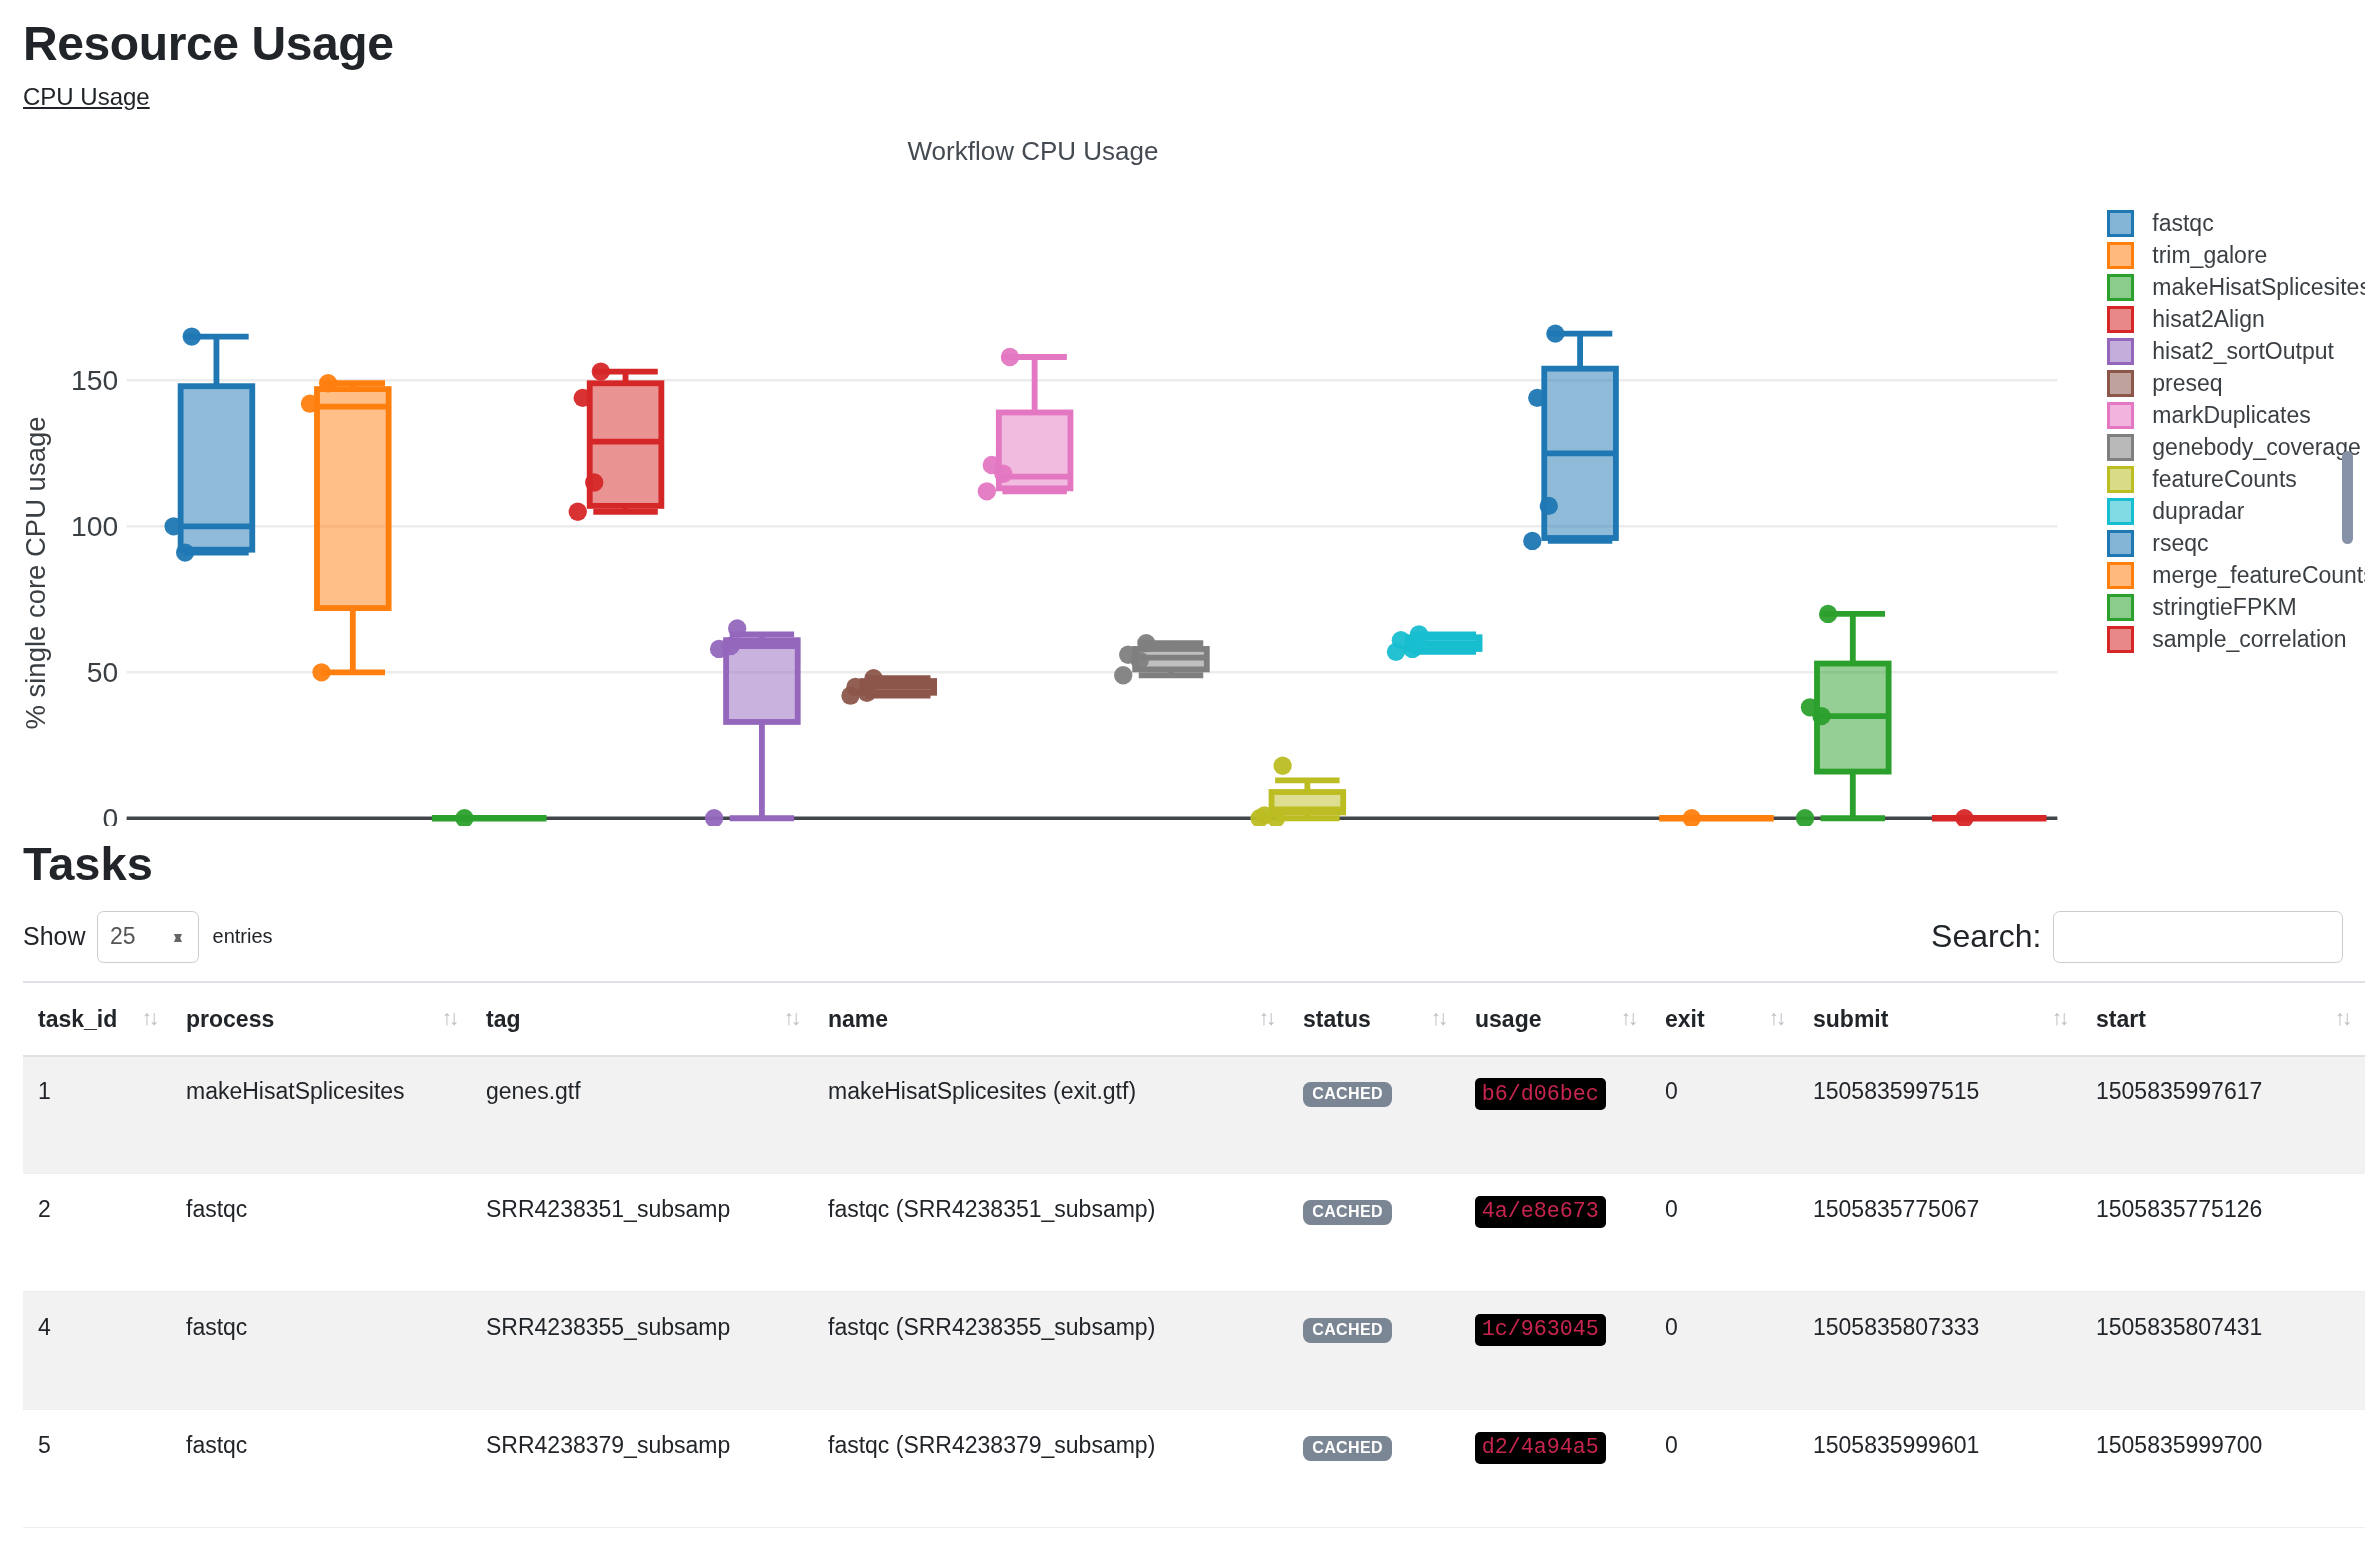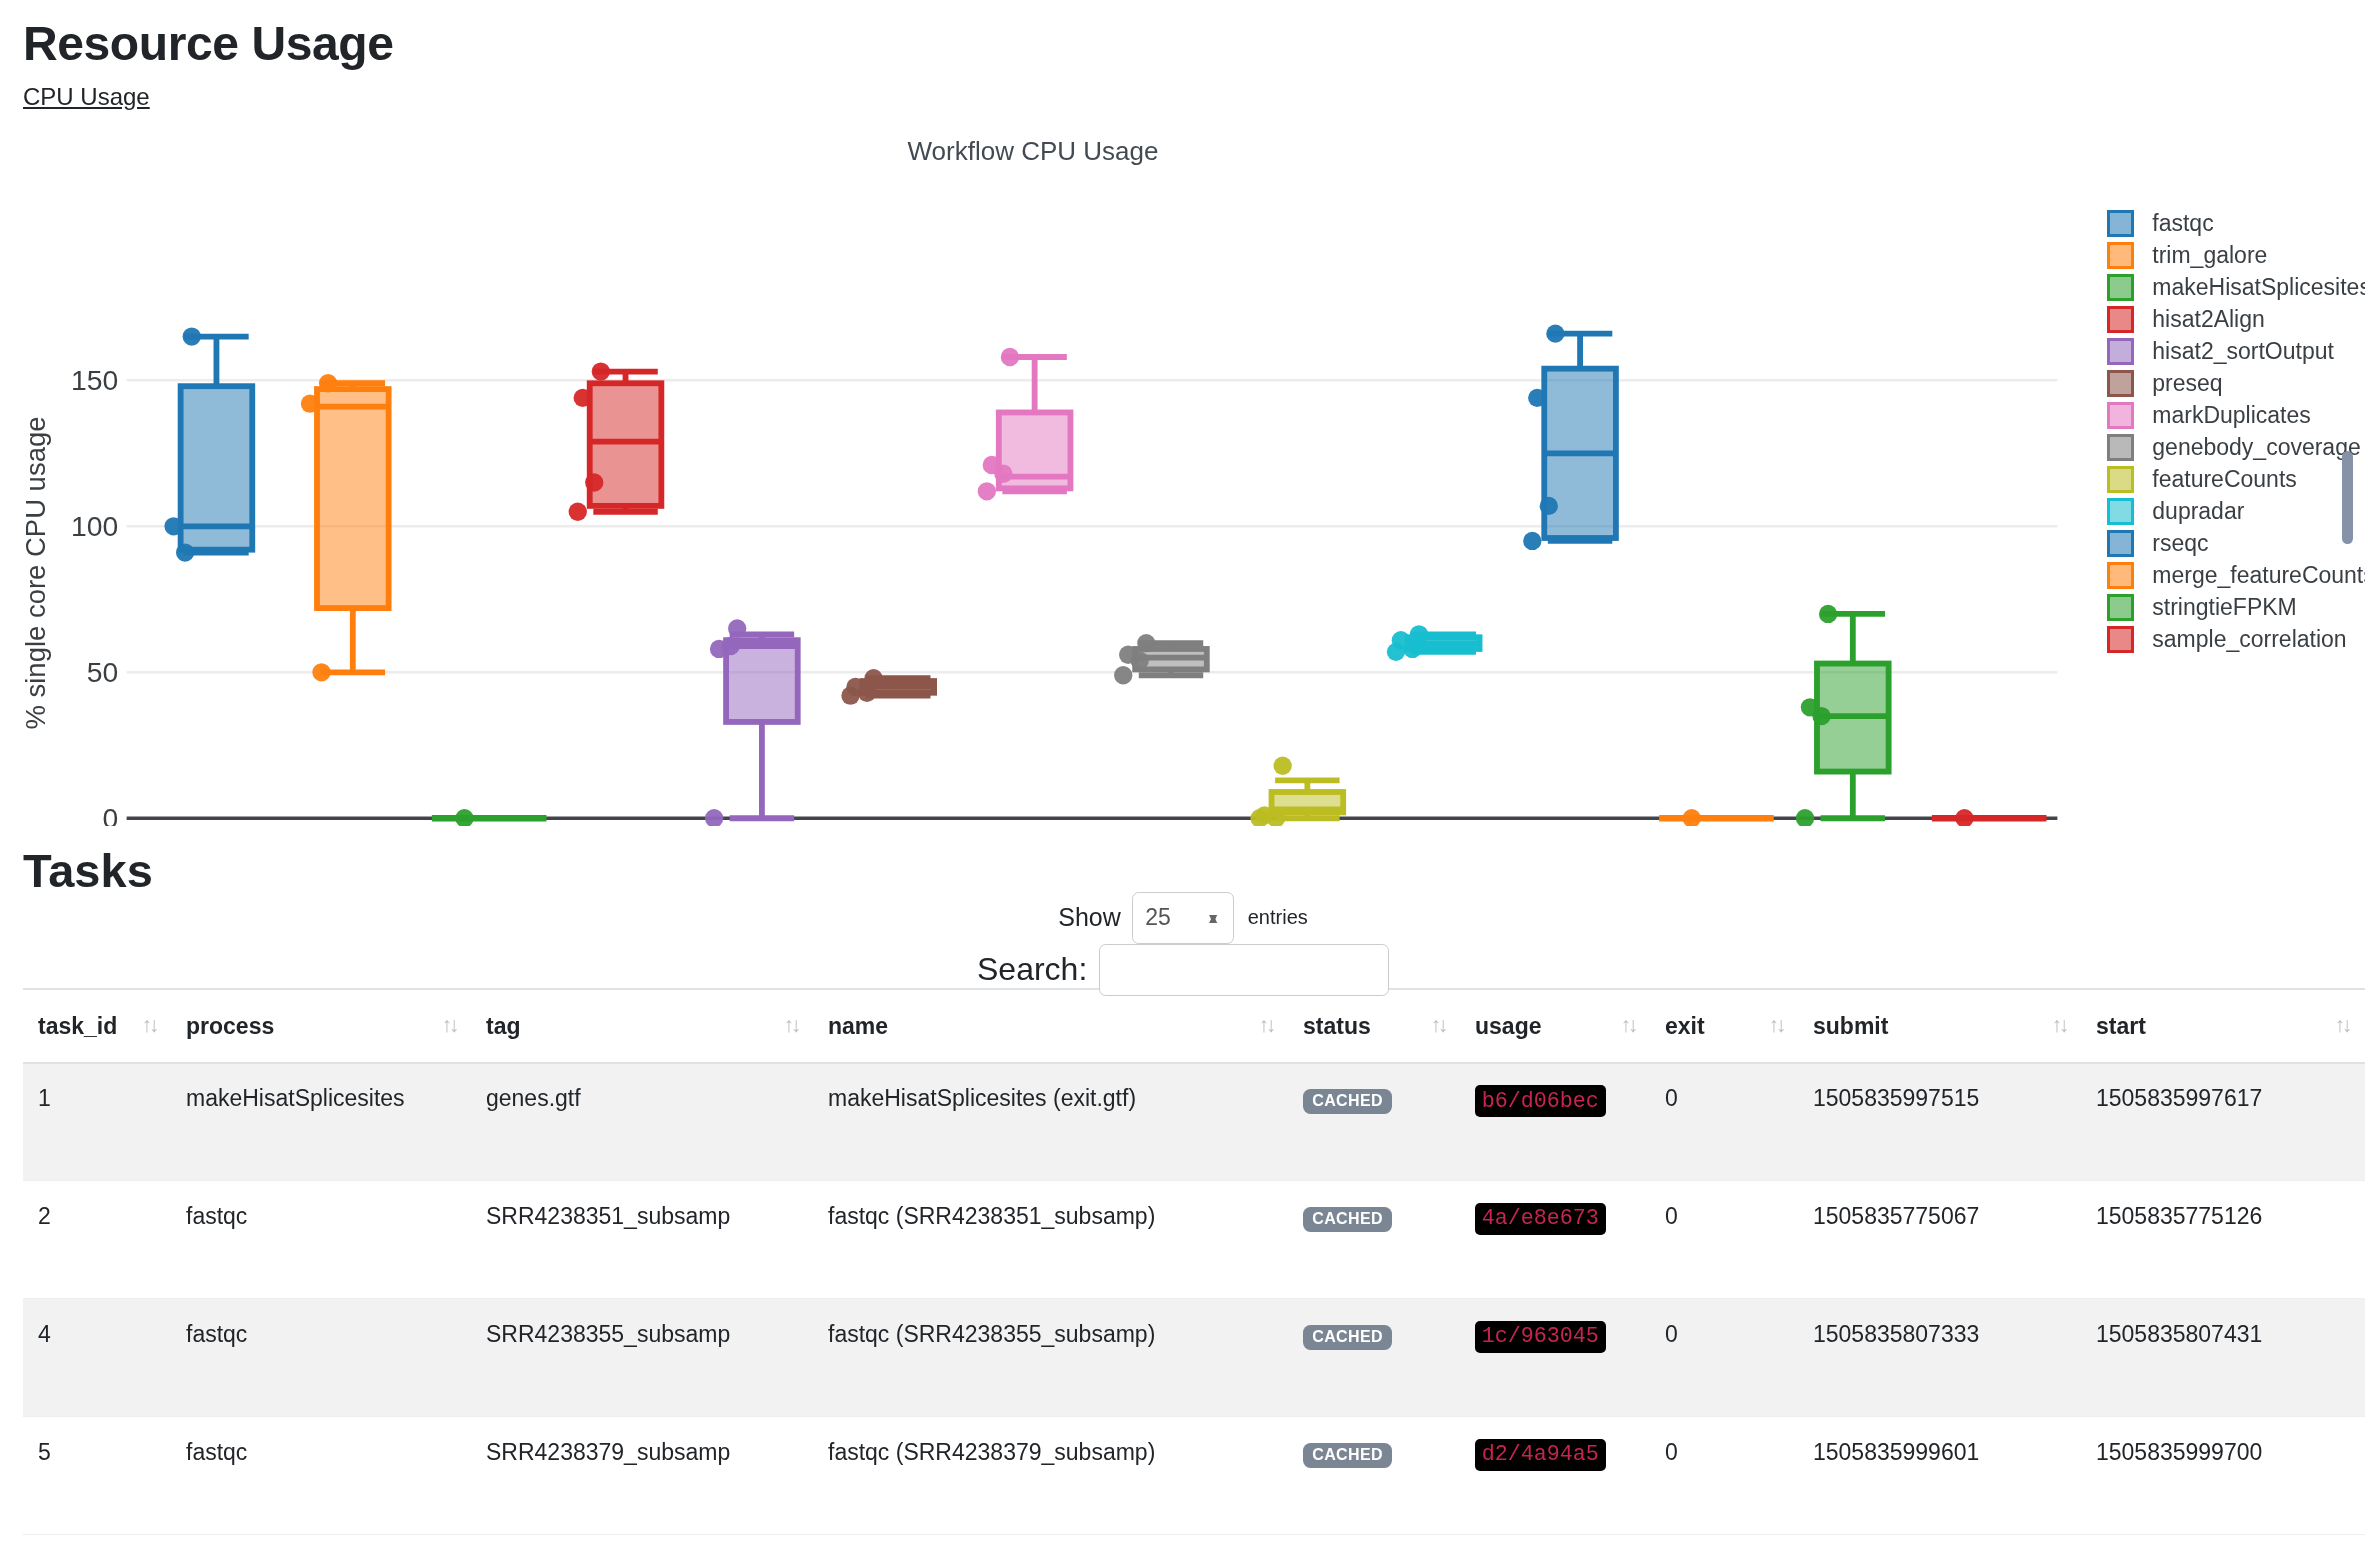--- a/index.html
+++ b/index.html
@@ -40,25 +40,25 @@
   }
   .legend-label { font-size: 23px; color: #3a3f44; white-space: nowrap; }
 
   .chart-scrollbar {
     position: absolute; left: 2342px; top: 325px;
     width: 10.8px; height: 93px; border-radius: 5.8px; background: #8592a8;
   }
 
   
   .tasks-title {
-    font-size: 47px; font-weight: 700; margin: 17px 0 0 23px; color: #212529;
+    font-size: 47px; font-weight: 700; margin: 10px 0 0 23px; color: #212529;
   }
   .table-controls {
-    display: flex; align-items: center; justify-content: center;
-    margin: 20px 23px 0 23px; height: 52px; flex-direction: column;
+    display: flex; align-items: center; justify-content: space-between;
+    margin: 20px 23px 0 23px; height: 52px;
   }
   .show-entries { display: flex; align-items: center; font-size: 25px; color: #212529; }
   .show-entries .lbl { margin-right: 11.7px; }
   .entries-select {
     position: relative; width: 102px; height: 52px;
     border: 1.2px solid #ccc; border-radius: 6.7px; background: #fff;
     display: flex; align-items: center; padding-left: 11.7px;
     font-size: 23px; color: #555;
   }
   .spinner { position: absolute; right: 13.3px; top: 50%; transform: translateY(-50%);

